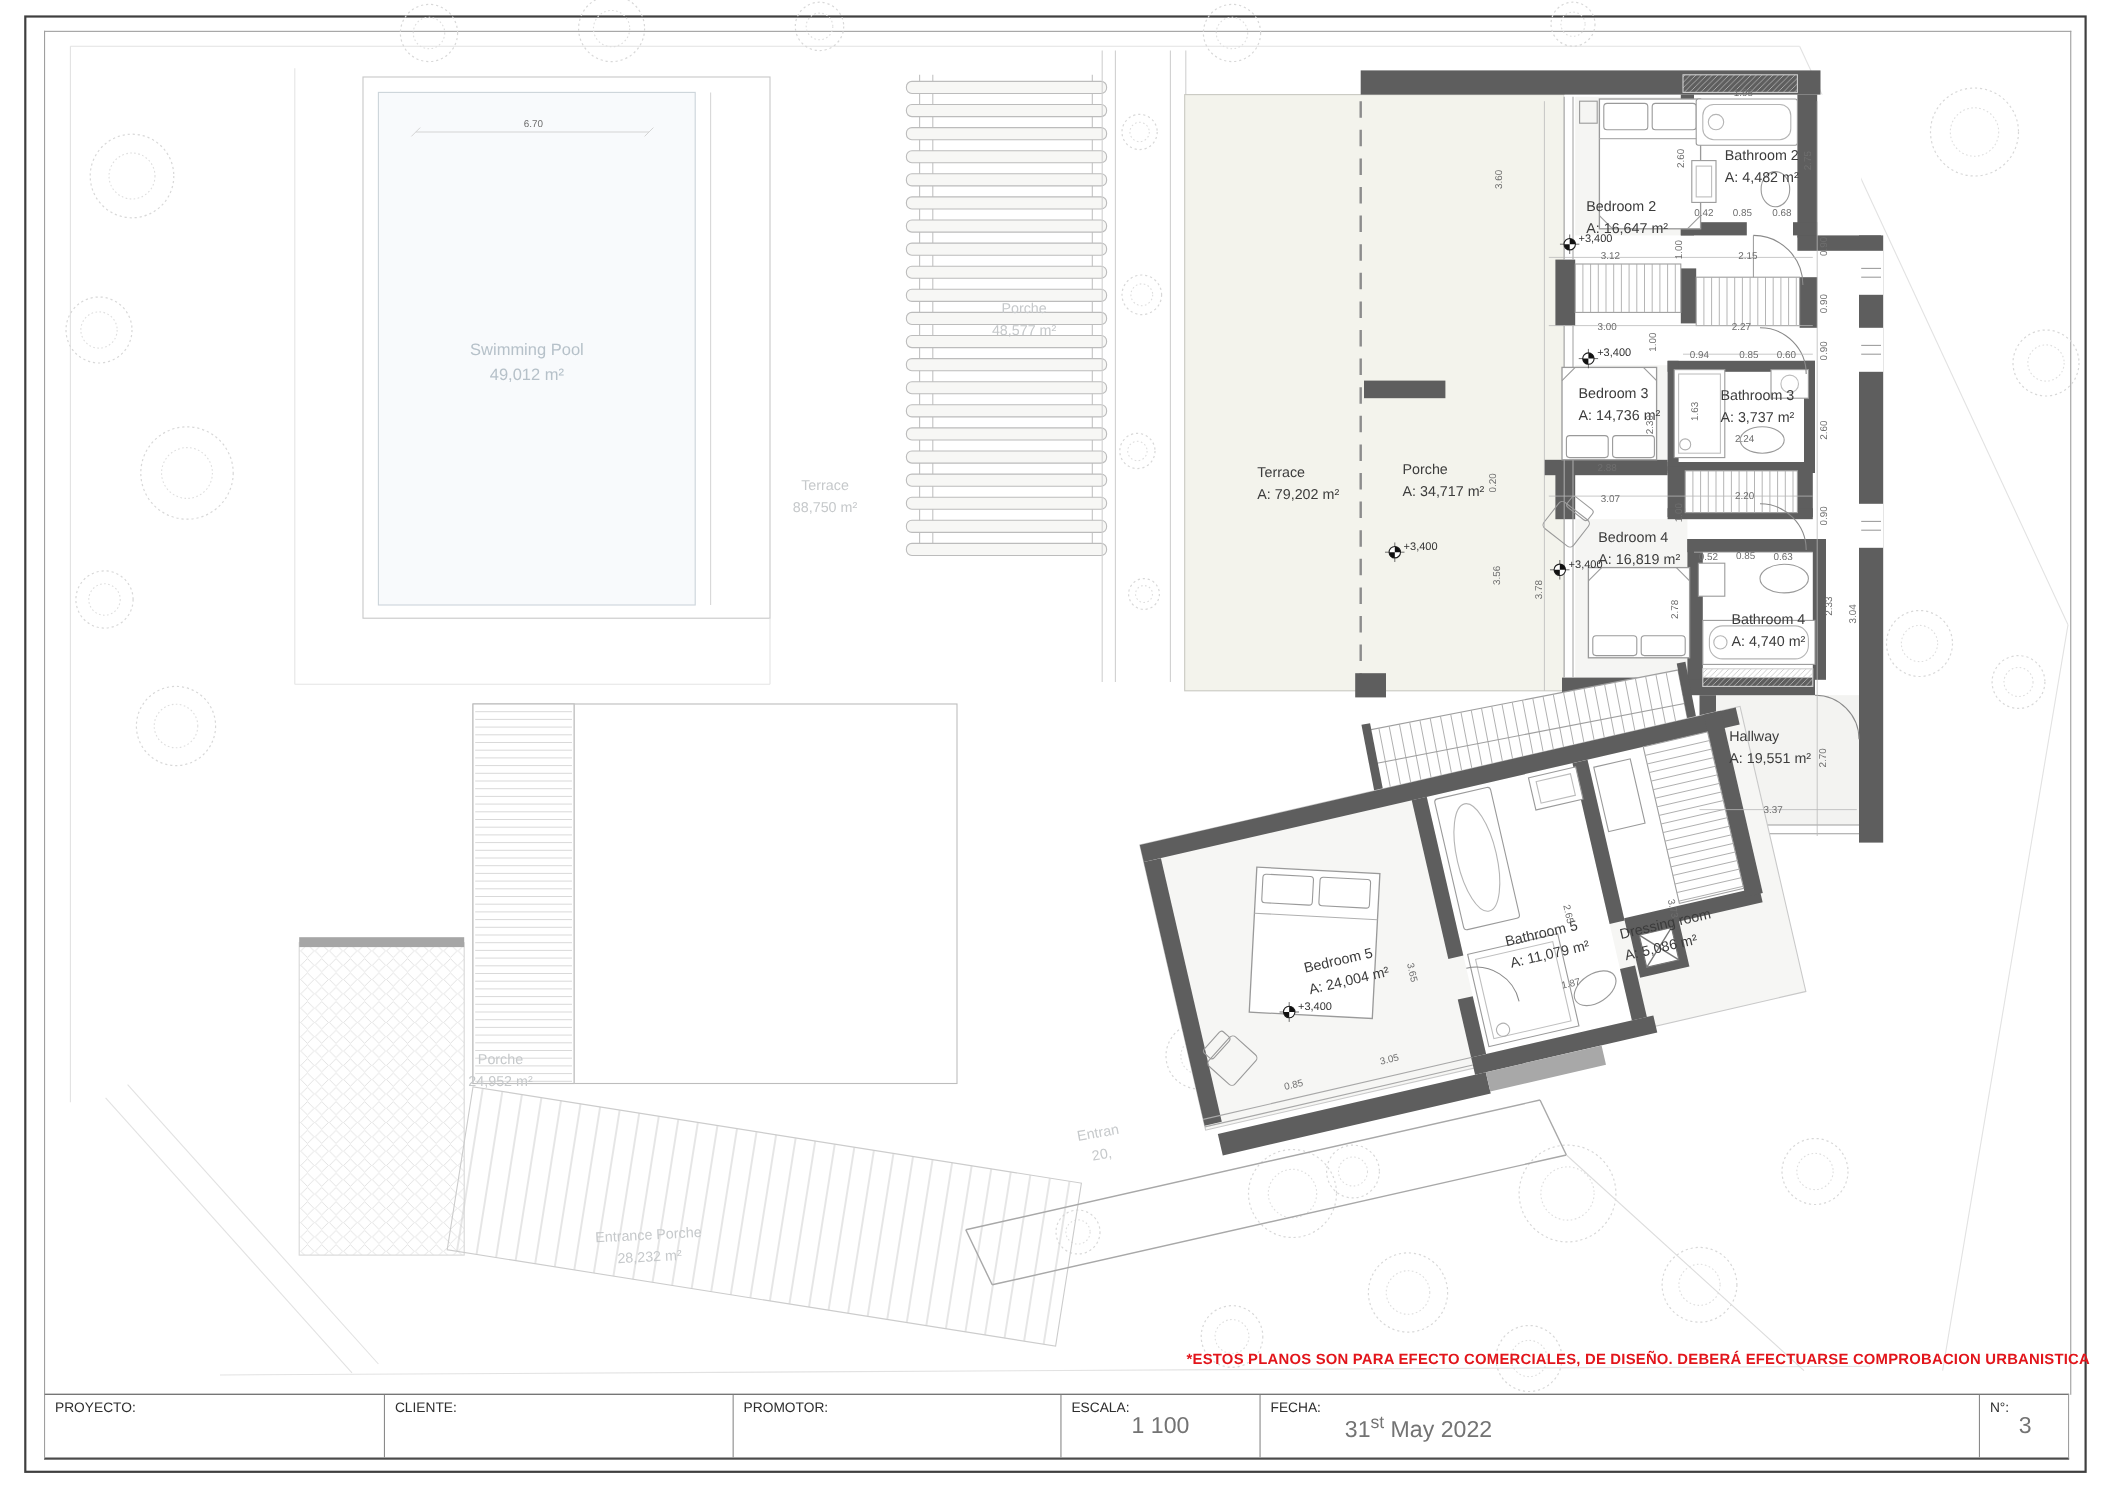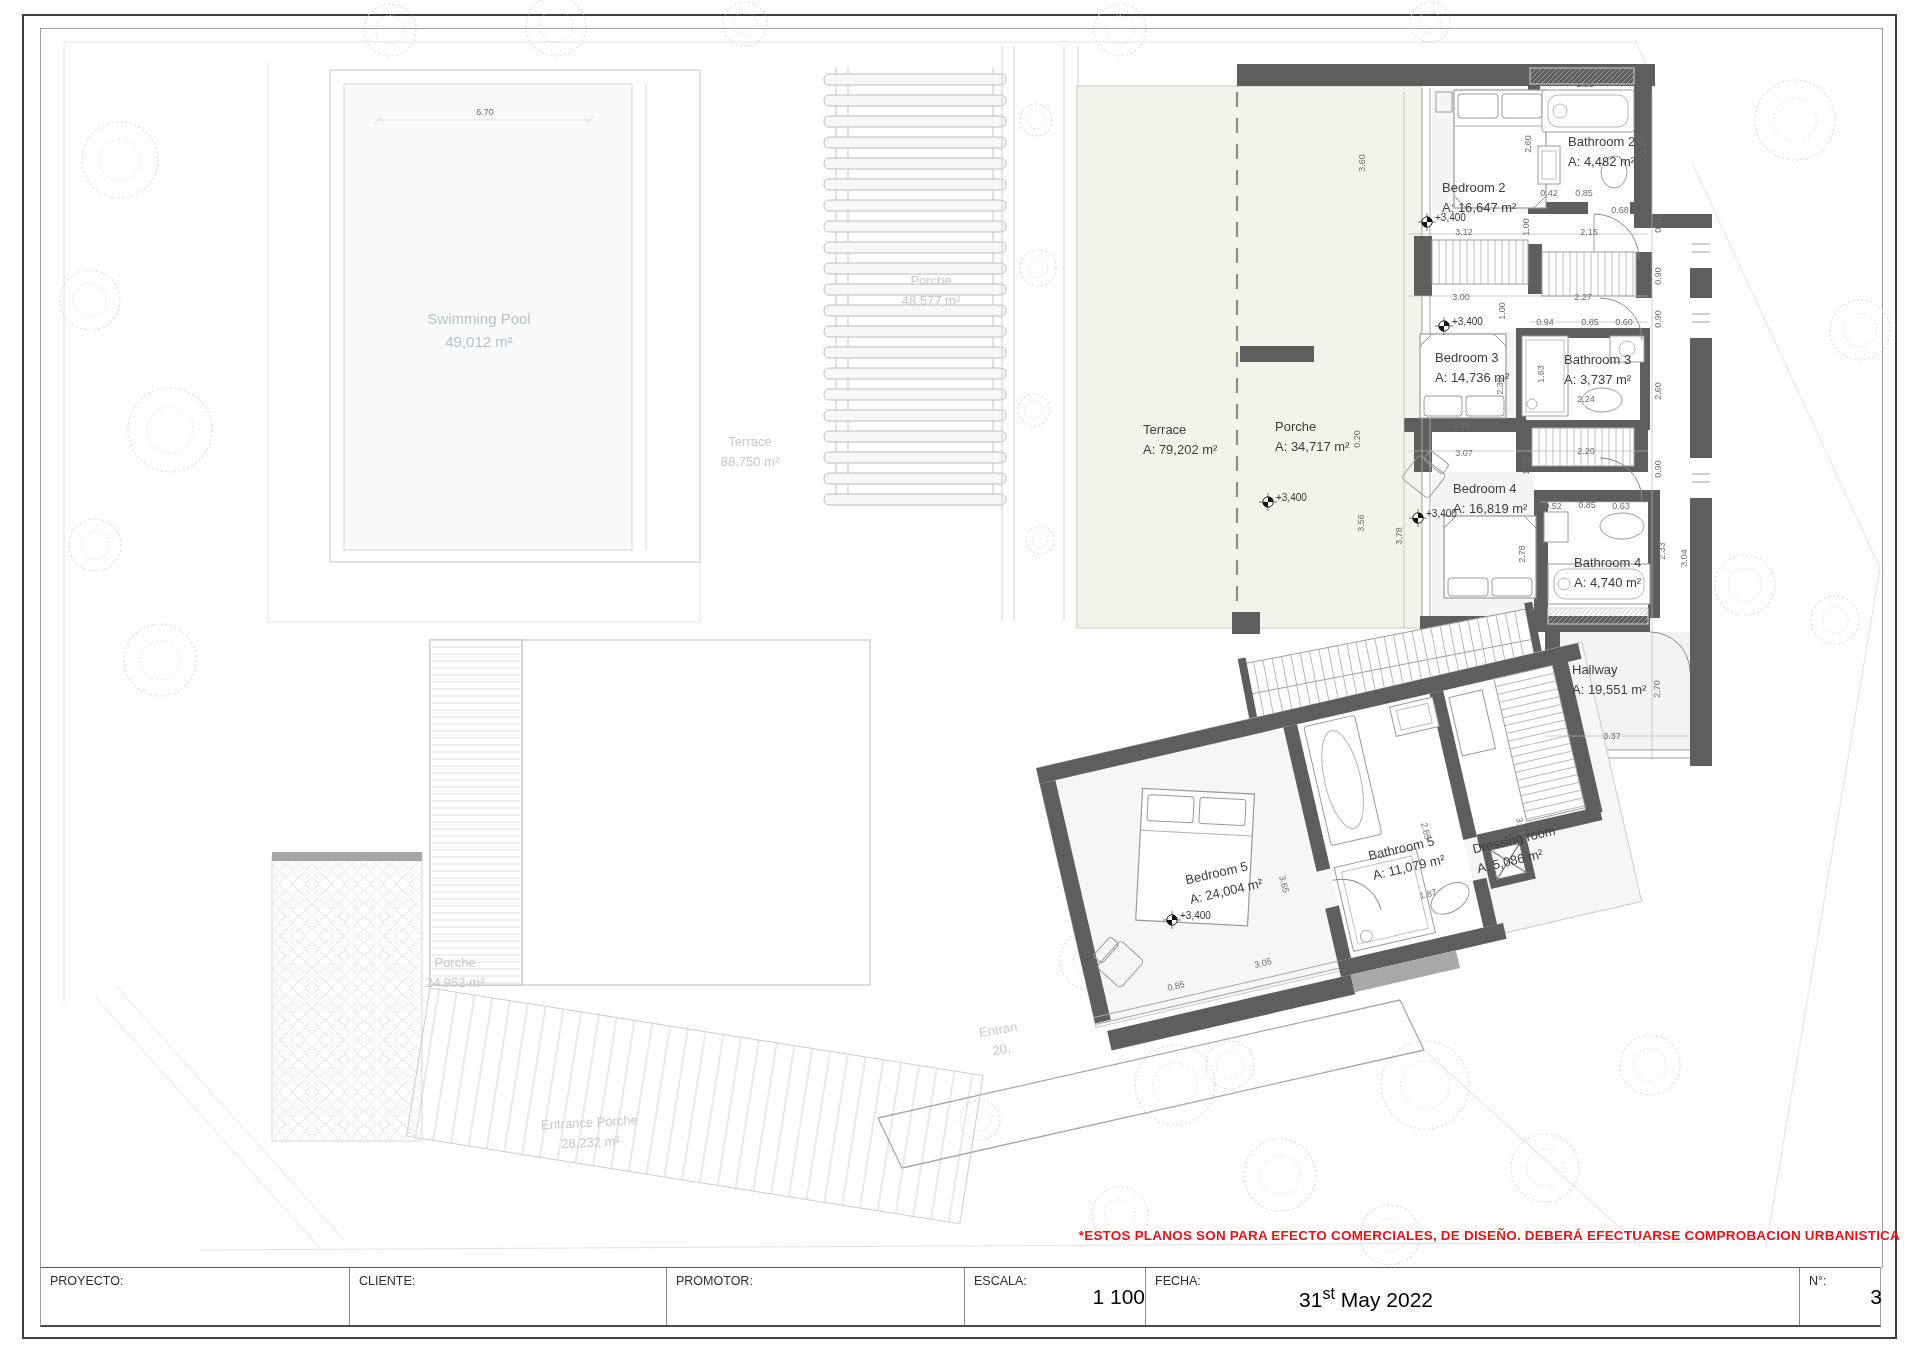--- a/index.html
+++ b/index.html
@@ -14,21 +14,21 @@
   .pool-label{font-size:15px;color:#b6c1c9;text-align:center;}
   .ent-label{color:#c6c9cb;text-align:center;}
   .dim{position:absolute;font-size:9px;color:#6e6e6e;white-space:nowrap;}
   .lvl{position:absolute;width:18px;height:18px;}
   .lvl .txt{position:absolute;left:17px;top:-1px;font-size:10px;color:#333;white-space:nowrap;}
   .disclaimer{position:absolute;right:20px;top:1228px;font-size:13.5px;font-weight:bold;color:#e2151b;letter-spacing:.2px;}
   .tb{position:absolute;left:40px;top:1267px;width:1841px;height:60px;border-top:1.5px solid #555;border-bottom:2px solid #4a4a4a;border-left:1px solid #9f9f9f;border-right:1px solid #9f9f9f;background:#fff;box-sizing:border-box;}
   .tb-cell{position:absolute;top:0;bottom:0;box-sizing:border-box;border-left:1px solid #8a8a8a;padding:3px 0 0 9px;}
   .tb-cell.first{border-left:none;}
   .tb-label{font-size:12.5px;color:#2e2e2e;}
-  .tb-value{position:absolute;left:0;right:0;top:17px;text-align:right;font-size:21px;color:#000000;}
+  .tb-value{position:absolute;left:0;right:0;top:17px;text-align:center;font-size:21px;color:#737373;}
   .tb-value sup{font-size:16px;}
 </style>
 </head>
 <body>
 
 <div class="sheet">
   <div class="outer-border"></div>
   <div class="inner-border"></div>
 
   <svg id="plan" width="1920" height="1358" viewBox="0 0 1920 1358">
@@ -541,21 +541,21 @@
         <div>Entran</div>
         <div>20,</div>
       </div>
       <div class="dim" style="left: 485px; top: 112px; transform: translate(-50%, -50%) rotate(0deg);">6.70</div>
       <div class="dim" style="left: 1362px; top: 163px; transform: translate(-50%, -50%) rotate(-90deg);">3.60</div>
       <div class="dim" style="left: 1528px; top: 144px; transform: translate(-50%, -50%) rotate(-90deg);">2.60</div>
       <div class="dim" style="left: 1585px; top: 84px; transform: translate(-50%, -50%) rotate(0deg);">1.95</div>
       <div class="dim" style="left: 1643px; top: 146px; transform: translate(-50%, -50%) rotate(-90deg);">2.75</div>
       <div class="dim" style="left: 1549px; top: 193px; transform: translate(-50%, -50%) rotate(0deg);">0.42</div>
       <div class="dim" style="left: 1584px; top: 193px; transform: translate(-50%, -50%) rotate(0deg);">0.85</div>
-      <div class="dim" style="left: 1620px; top: 210px; transform: translate(-50%, -50%) rotate(0deg);">0.68</div>
+      <div class="dim" style="left: 1620px; top: 193px; transform: translate(-50%, -50%) rotate(0deg);">0.68</div>
       <div class="dim" style="left: 1526px; top: 227px; transform: translate(-50%, -50%) rotate(-90deg);">1.00</div>
       <div class="dim" style="left: 1589px; top: 232px; transform: translate(-50%, -50%) rotate(0deg);">2.15</div>
       <div class="dim" style="left: 1658px; top: 224px; transform: translate(-50%, -50%) rotate(-90deg);">0.90</div>
       <div class="dim" style="left: 1464px; top: 232px; transform: translate(-50%, -50%) rotate(0deg);">3.12</div>
       <div class="dim" style="left: 1461px; top: 297px; transform: translate(-50%, -50%) rotate(0deg);">3.00</div>
       <div class="dim" style="left: 1583px; top: 297px; transform: translate(-50%, -50%) rotate(0deg);">2.27</div>
       <div class="dim" style="left: 1502px; top: 311px; transform: translate(-50%, -50%) rotate(-90deg);">1.00</div>
       <div class="dim" style="left: 1658px; top: 276px; transform: translate(-50%, -50%) rotate(-90deg);">0.90</div>
       <div class="dim" style="left: 1658px; top: 319px; transform: translate(-50%, -50%) rotate(-90deg);">0.90</div>
       <div class="dim" style="left: 1545px; top: 322px; transform: translate(-50%, -50%) rotate(0deg);">0.94</div>

